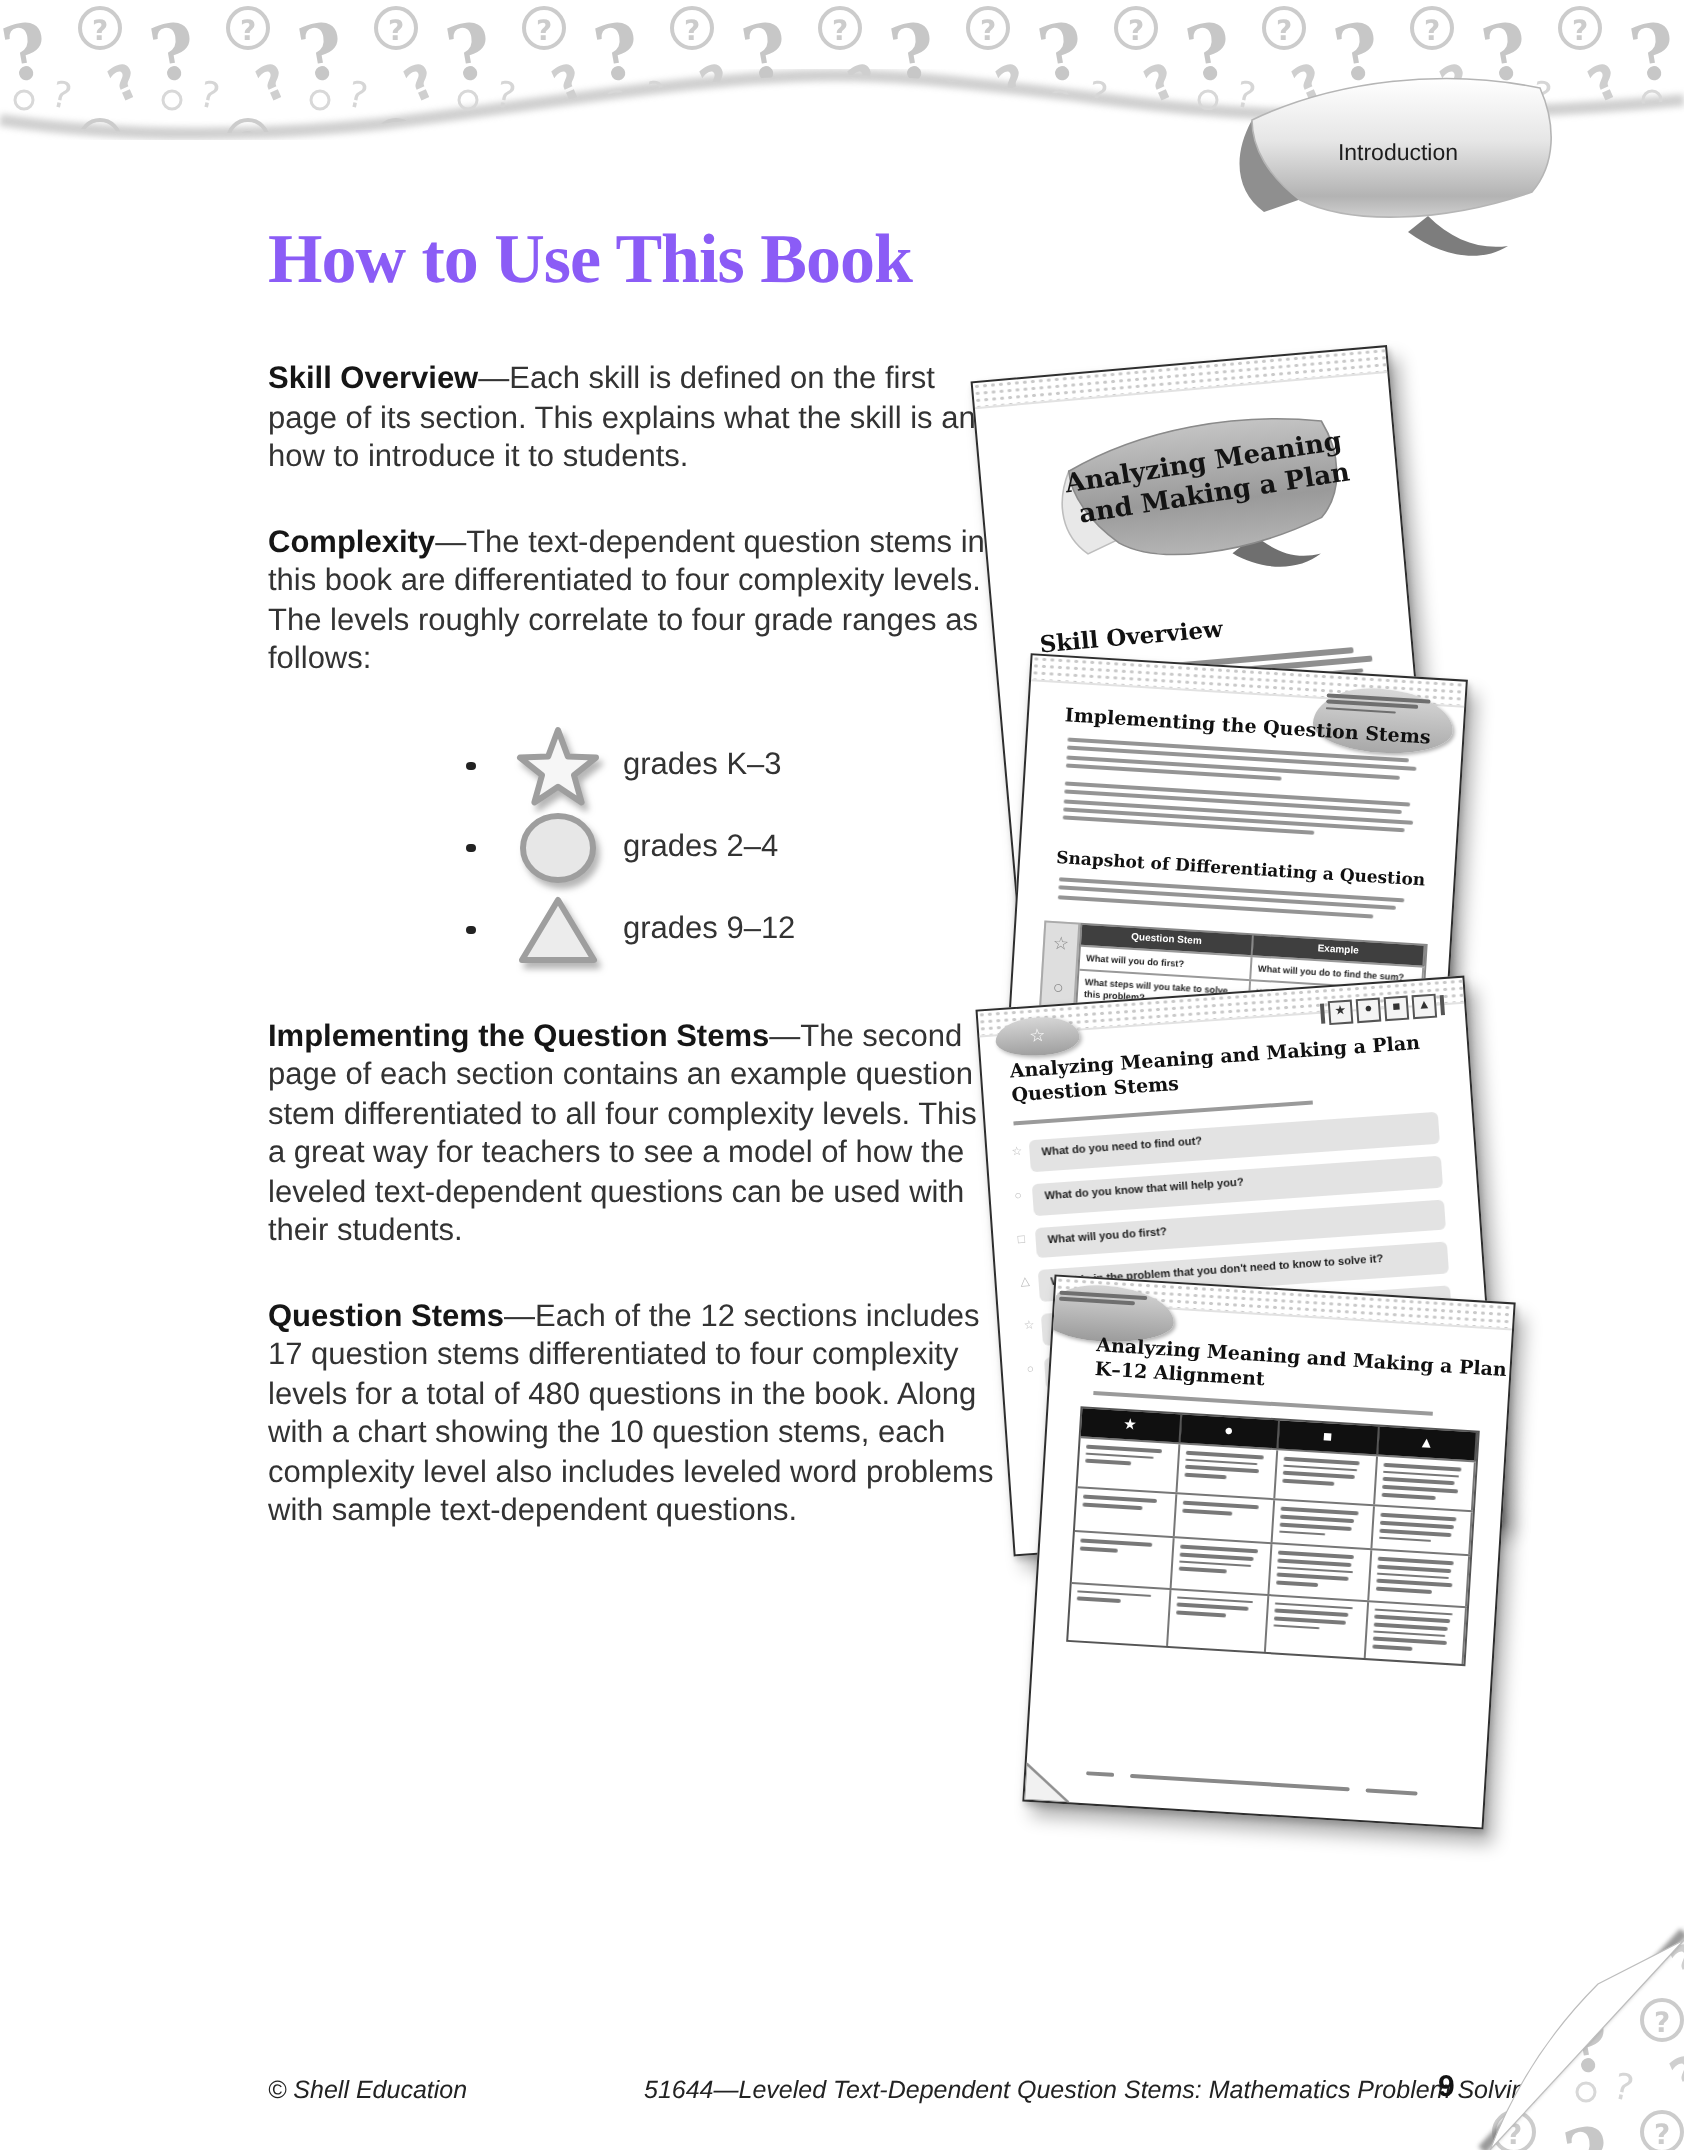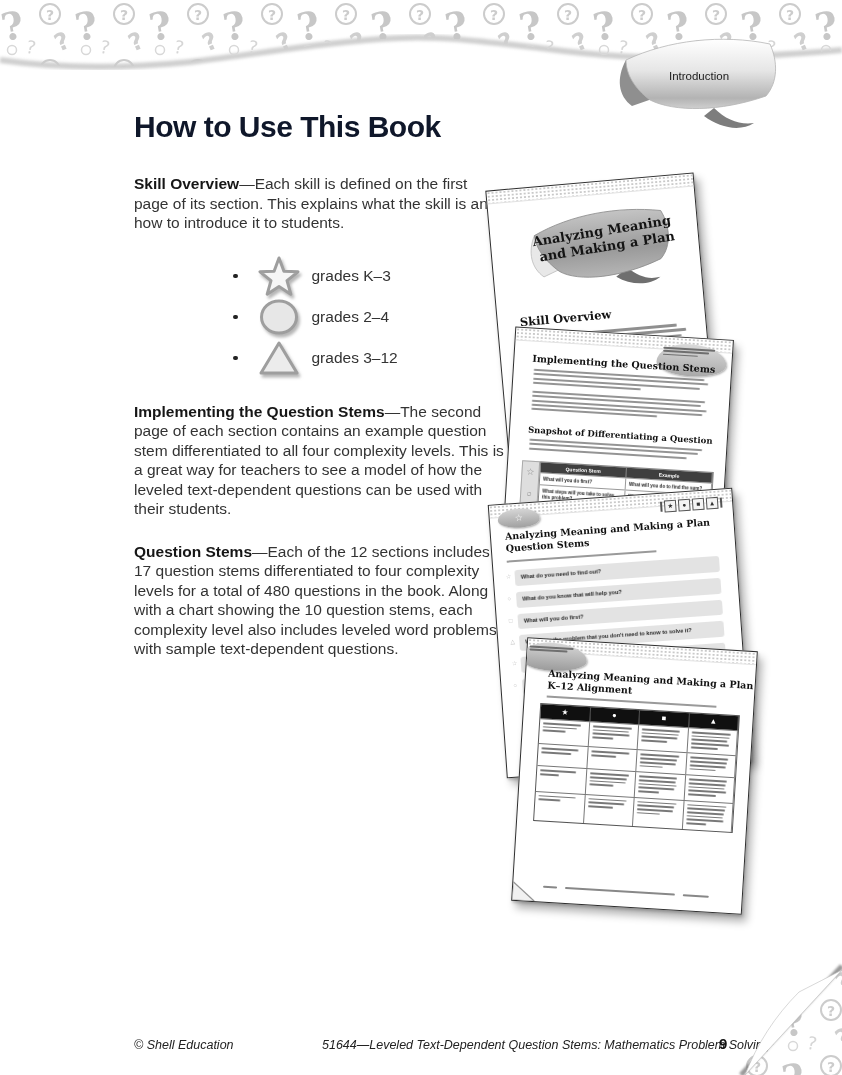--- a/index.html
+++ b/index.html
@@ -8,22 +8,22 @@
 
   
   .top-band{position:absolute;left:0;top:0;width:842px;height:100px;}
 
   
   .intro-ribbon{position:absolute;left:596px;top:24px;width:200px;height:104px;}
   .intro-ribbon text{font-family:"Liberation Sans",sans-serif;}
 
   
   .main-col{position:absolute;left:134px;top:110px;width:372px;}
-  .page-title{font-family:Liberation Sans, sans-serif;font-weight:bold;font-size:30px;
-              letter-spacing:-0.5px;color:#0f172a;margin:0 0 30px 0;}
+  .page-title{font-family:Liberation Serif, serif;font-weight:bold;font-size:35px;
+              letter-spacing:-0.5px;color:#8b5cf6;margin:0 0 30px 0;}
   .para{font-size:15.5px;line-height:19.5px;margin:0 0 23px 0;color:#333;}
   .para .lead{font-weight:bold;color:#161616;}
 
   
   .legend{margin:1px 0 23px 0;}
   .legend-row{display:flex;align-items:center;height:41px;padding-left:99px;}
   .legend-dot{width:4.5px;height:4.5px;border-radius:50%;background:#222;margin-right:18px;flex:0 0 auto;}
   .legend-shape{width:46px;display:flex;justify-content:center;flex:0 0 auto;
                 filter:drop-shadow(2.5px 3px 1.5px rgba(110,110,110,.5));}
   .legend-label{font-size:15.5px;color:#333;margin-left:10px;}
@@ -160,20 +160,21 @@
   <path d="M118,84 C130,96 144,101 158,99 C144,108 124,104 108,92 Z" fill="#7d7d7d"></path>
   <path d="M30,36 C72,16 126,10 174,20 C182,38 182,58 170,72 C124,88 78,88 54,76 C38,64 30,50 30,36 Z" fill="url(#silverH)" stroke="#b5b5b5" stroke-width="0.8"></path>
   <text x="103" y="56" text-anchor="middle" font-size="11.5" fill="#1c1c1c">Introduction</text>
 </svg>
 
 <div class="main-col">
   <h1 class="page-title">How to Use This Book</h1>
 
   <p class="para"><span class="lead">Skill Overview</span><span>—Each skill is defined on the first page of its section.  This explains what the skill is and how to introduce it to students.</span></p>
 
+  <p class="para"><span class="lead">Complexity</span><span>—The text-dependent question stems in this book are differentiated to four complexity levels.  The levels roughly correlate to four grade ranges as follows:</span></p>
 
   <div class="legend">
     <div class="legend-row">
       <span class="legend-dot"></span>
       <span class="legend-shape">
         <svg width="42" height="40" viewBox="0 0 42 40">
             <path d="M21,2 L25.9,15.2 L40,15.8 L29,24.6 L32.8,38.2 L21,30.4 L9.2,38.2 L13,24.6 L2,15.8 L16.1,15.2 Z" fill="#f6f6f6" stroke="#9e9e9e" stroke-width="3" stroke-linejoin="round"></path>
           </svg>
       </span>
       <span class="legend-label">grades K–3</span>
@@ -187,21 +188,21 @@
       </span>
       <span class="legend-label">grades 2–4</span>
     </div>
     <div class="legend-row">
       <span class="legend-dot"></span>
       <span class="legend-shape">
         <svg width="42" height="36" viewBox="0 0 42 36">
             <path d="M21,3 L39,33 L3,33 Z" fill="#ececec" stroke="#9e9e9e" stroke-width="3" stroke-linejoin="round"></path>
           </svg>
       </span>
-      <span class="legend-label">grades 3–12</span>
+      <span class="legend-label">grades 9–12</span>
     </div>
   </div>
 
   <p class="para"><span class="lead">Implementing the Question Stems</span><span>—The second page of each section contains an example question stem differentiated to all four complexity levels.  This is a great way for teachers to see a model of how the leveled text-dependent questions can be used with their students.</span></p>
 
   <p class="para"><span class="lead">Question Stems</span><span>—Each of the 12 sections includes 17 question stems differentiated to four complexity levels for a total of 480 questions in the book.  Along with a chart showing the 10 question stems, each complexity level also includes leveled word problems with sample text-dependent questions.</span></p>
 
 </div>
 
 <div class="thumb" id="thumb1">

